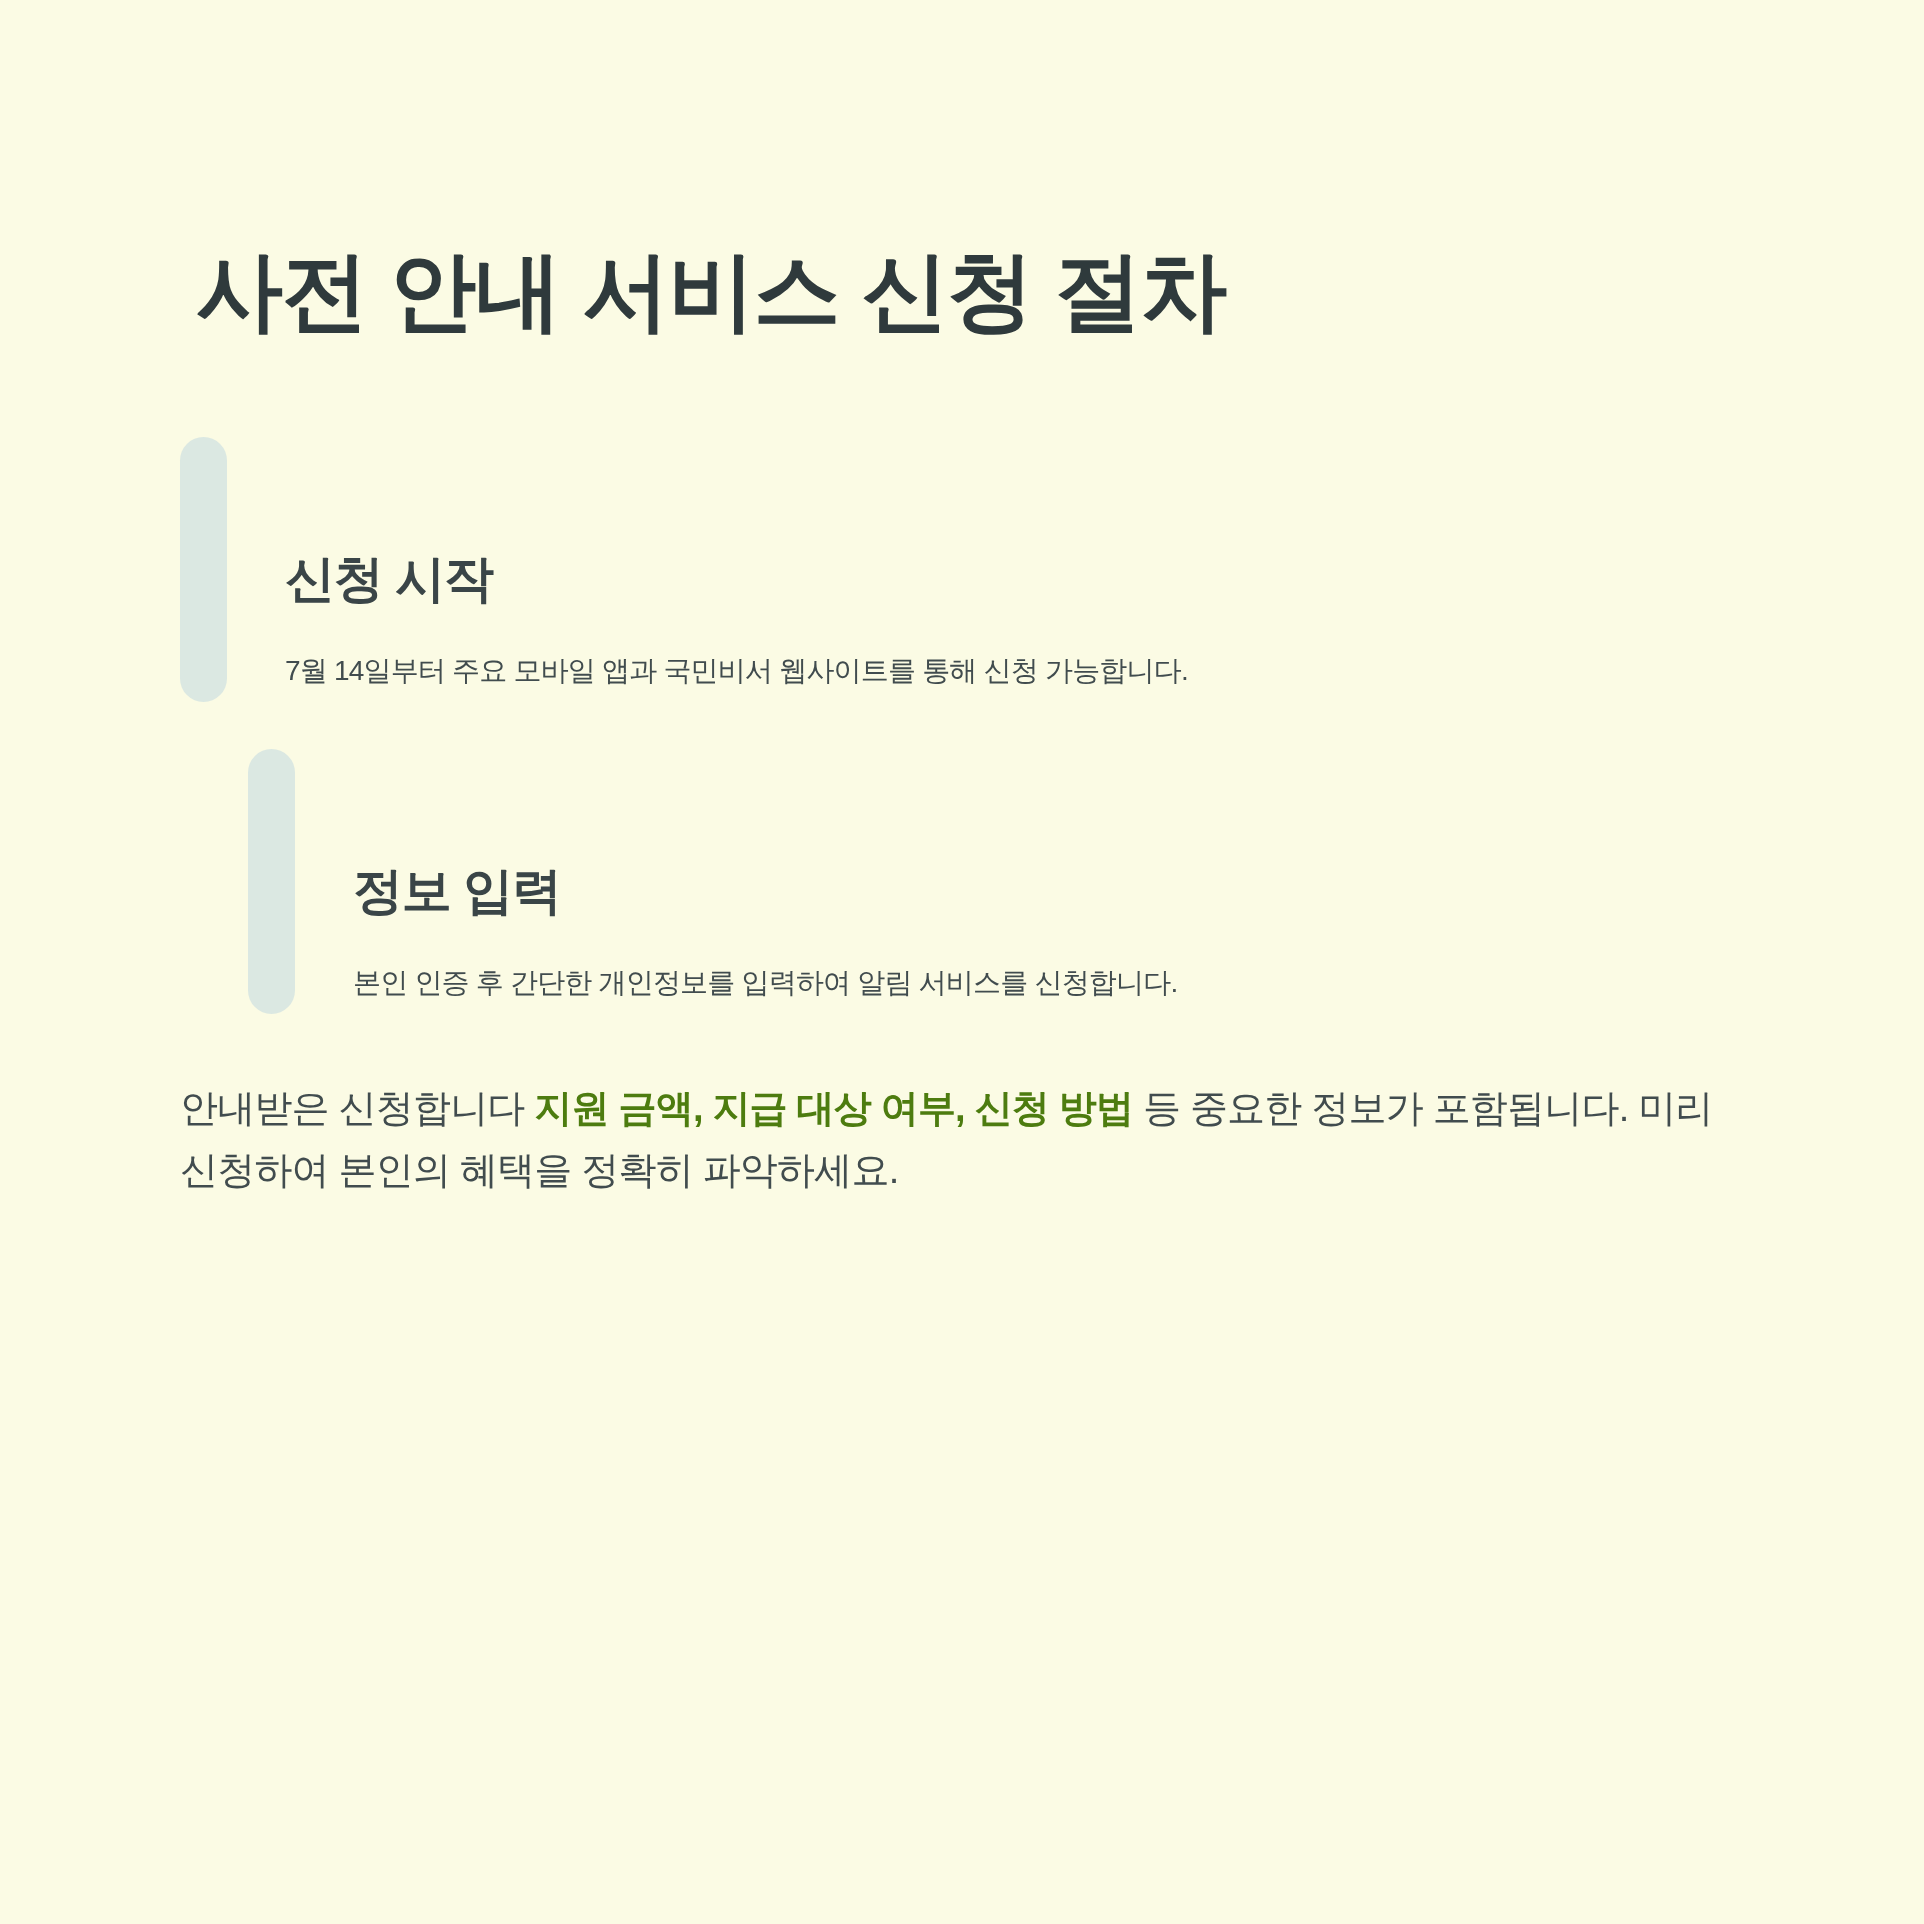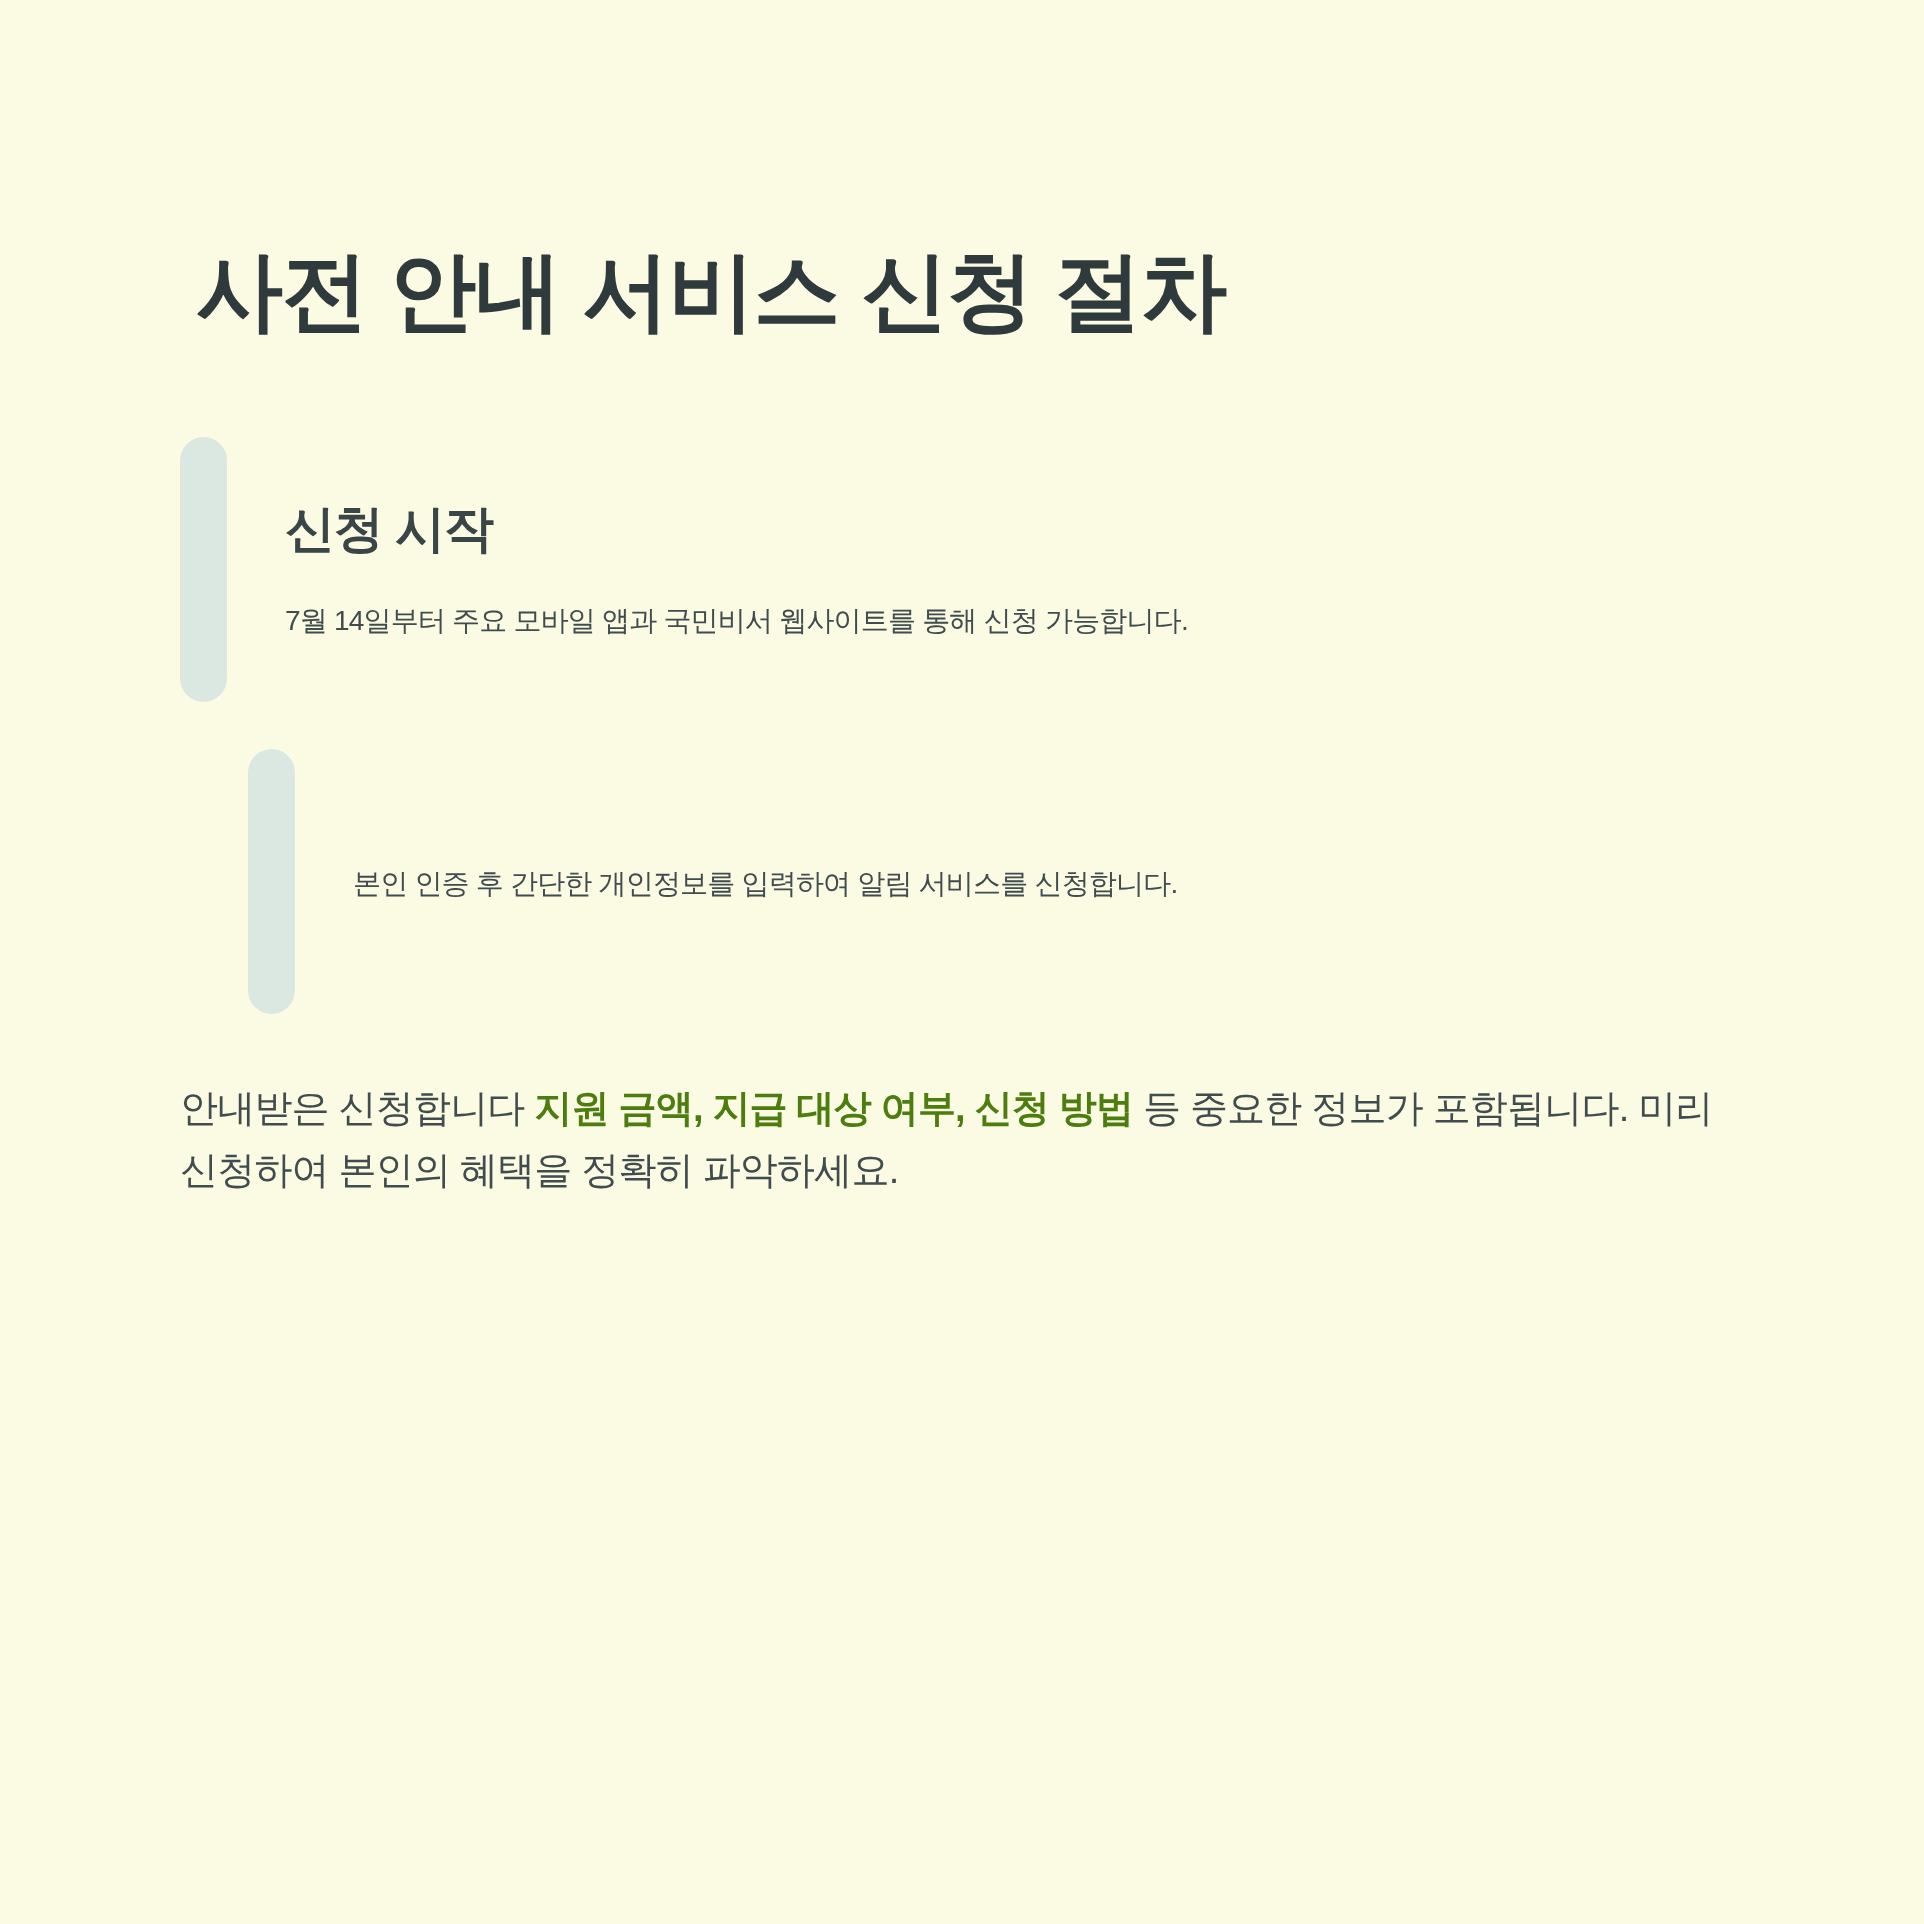--- a/index.html
+++ b/index.html
@@ -28,21 +28,21 @@
     letter-spacing: -1.6px;
     line-height: 1.15;
     margin: 0 0 96px 16px;
   }
   .steps {
     display: block;
   }
   .step {
     position: relative;
     display: flex;
-    align-items: center;
+    align-items: flex-end;
     margin-bottom: 47px;
   }
   .step-bar {
     width: 47px;
     border-radius: 24px;
     background: #dbe8e2;
     flex: 0 0 47px;
   }
   .step-body {
     padding-left: 58px;
@@ -100,20 +100,21 @@
       <div class="step-bar"></div>
       <div class="step-body">
         <div class="step-title">신청 시작</div>
         <p class="step-desc">7월 14일부터 주요 모바일 앱과 국민비서 웹사이트를 통해 신청 가능합니다.</p>
       </div>
     </div>
 
     <div class="step step-2">
       <div class="step-bar"></div>
       <div class="step-body">
+        <div class="step-title">정보 입력</div>
         <p class="step-desc">본인 인증 후 간단한 개인정보를 입력하여 알림 서비스를 신청합니다.</p>
       </div>
     </div>
 
 
   </div>
 
   <p class="footer-note">
     <span>안내받은 신청합니다 </span><b>지원 금액, 지급 대상 여부, 신청 방법</b><span> 등 중요한 정보가 포함됩니다. 미리 신청하여 본인의 혜택을 정확히 파악하세요.</span>
   </p>

